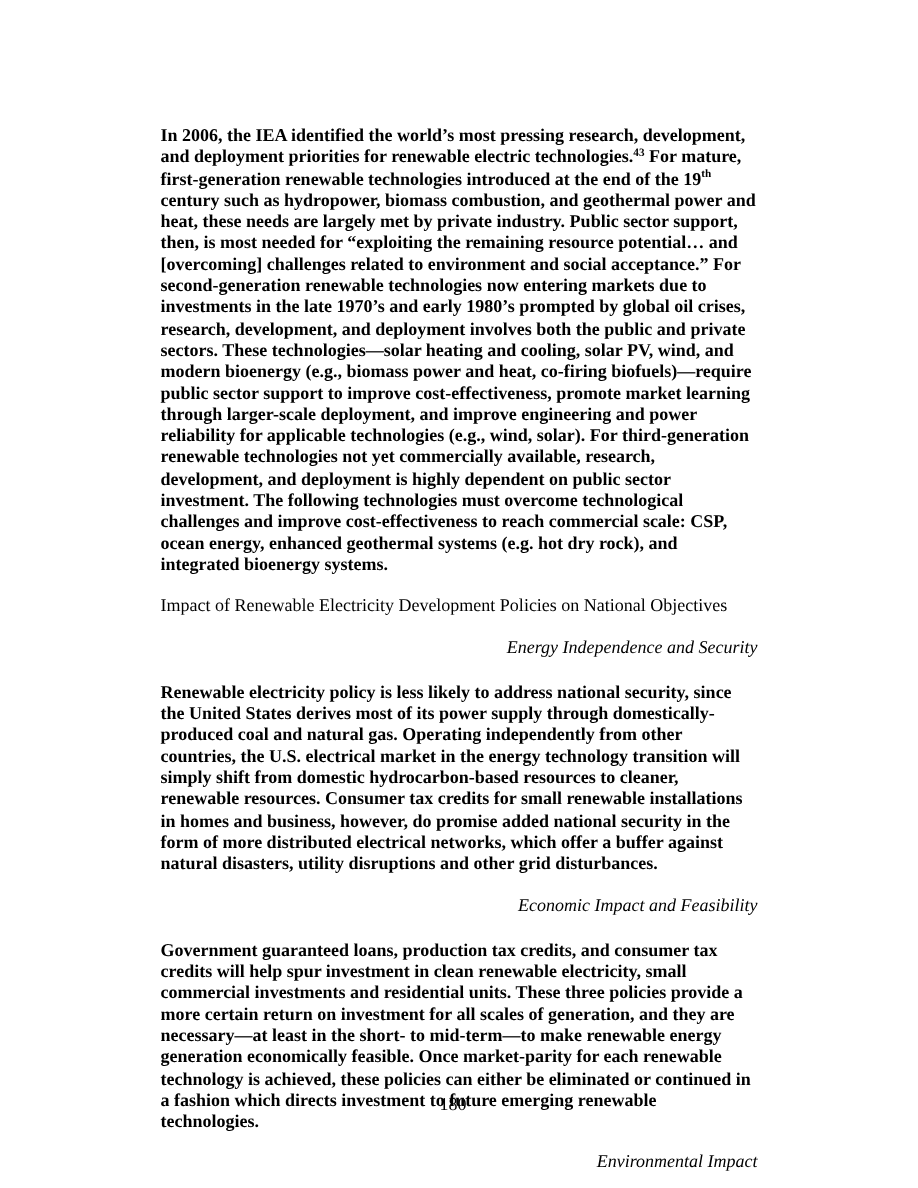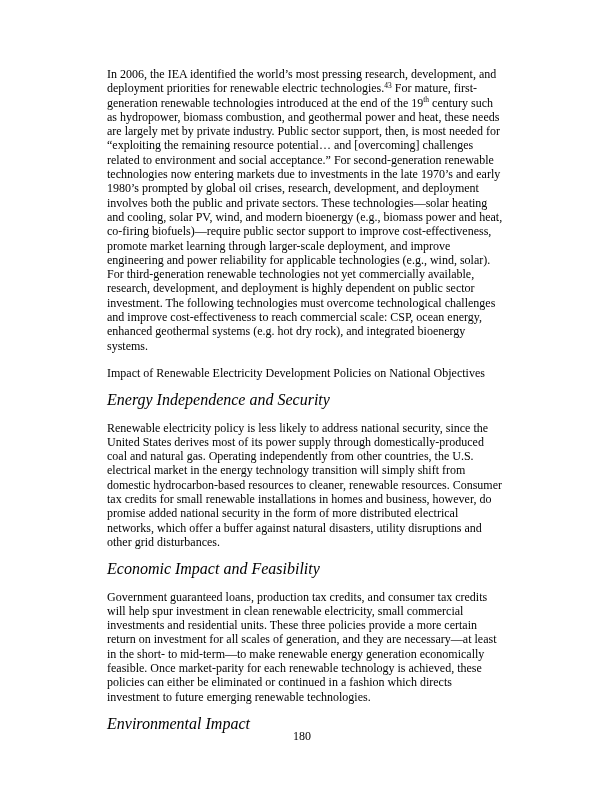--- a/index.html
+++ b/index.html
@@ -19,35 +19,37 @@
   .text-block {
     position: absolute;
     top: 67px;
     left: 107px;
     width: 398px;
     text-align: left;
   }
   .para {
     font-size: 12px;
     line-height: 14.3px;
-    margin: 0 0 13px 0;
+    margin: 16px 0 13px 0;
+    font-weight: bold;
   }
   .heading {
     font-size: 12px;
     line-height: 14.3px;
     font-weight: normal;
     margin: 0 0 13px 0;
     white-space: nowrap;
   }
   .subheading {
-    font-size: 16px;
+    font-size: 12px;
     line-height: 14.3px;
     font-style: italic;
     font-weight: normal;
     margin: 0 0 13px 0;
+    text-align: right;
   }
   sup.sup {
     font-size: 7.5px;
     line-height: 0;
     vertical-align: baseline;
     position: relative;
     top: -4.5px;
   }
   .page-footer {
     position: absolute;

